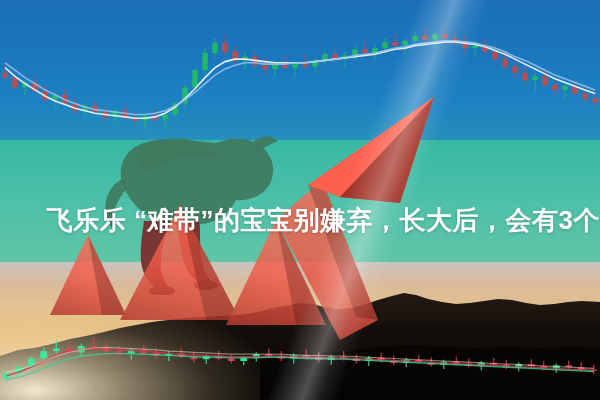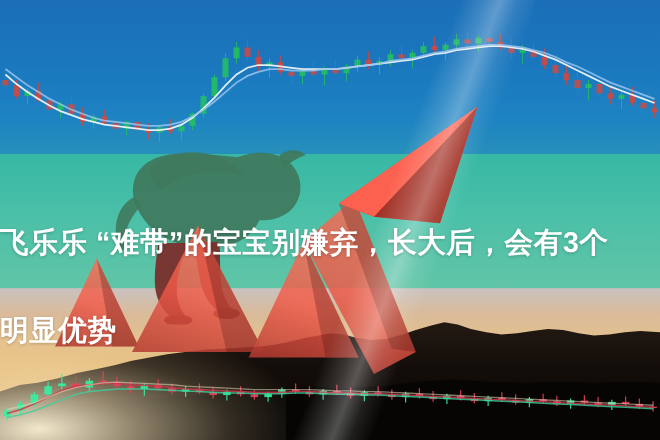--- a/index.html
+++ b/index.html
@@ -43,21 +43,21 @@
   
   .beam{
     position:absolute;left:296px;top:-20px;width:150px;height:440px;
     background:linear-gradient(100deg,rgba(255,255,255,0) 38%,rgba(255,255,255,.16) 47%,rgba(255,255,255,.30) 53%,rgba(255,255,255,.10) 60%,rgba(255,255,255,0) 68%);
     transform:rotate(11deg);transform-origin:50% 50%;pointer-events:none;
   }
 
   
   .headline{
     position:absolute;left:0;top:160px;width:600px;
-    text-align:left;
+    text-align:right;
     color:#ffffff;
     font-size:26px;
     font-weight:bold;
     line-height:40px;
     letter-spacing:.5px;
     text-shadow:0 1px 3px rgba(0,0,0,.22);
     white-space:pre-line;
   }
   .headline .l1{display:block;}
   .headline .l2{display:block;}
@@ -388,16 +388,15 @@
 
     <polygon points="268,100 394,12 360,118 300,112" fill="url(#ahl)" opacity=".95"></polygon>
     <polygon points="268,100 394,12 300,112" fill="#ff6452" opacity=".9"></polygon>
     <polygon points="300,112 394,12 360,118" fill="#8e2b22" opacity=".75"></polygon>
   </svg>
 
   <div class="beam"></div>
 
   <div class="headline">
     <span class="l1">飞乐乐 “难带”的宝宝别嫌弃，长大后，会有3个</span>
-    <span class="l2">明显优势</span>
   </div>
 
 </div>
 
 </body></html>

